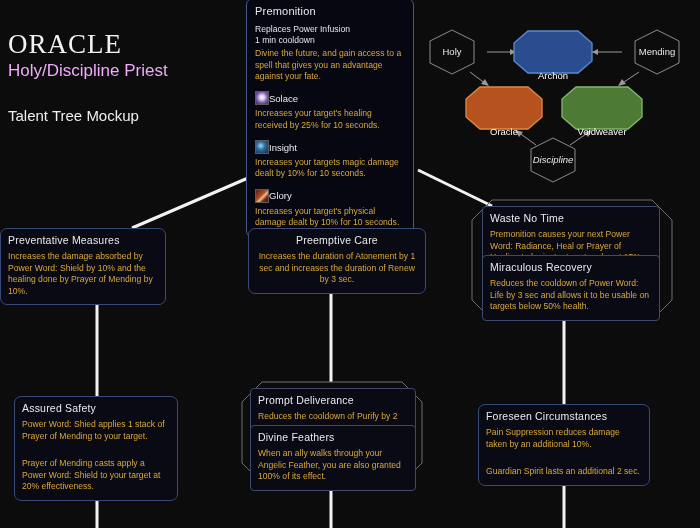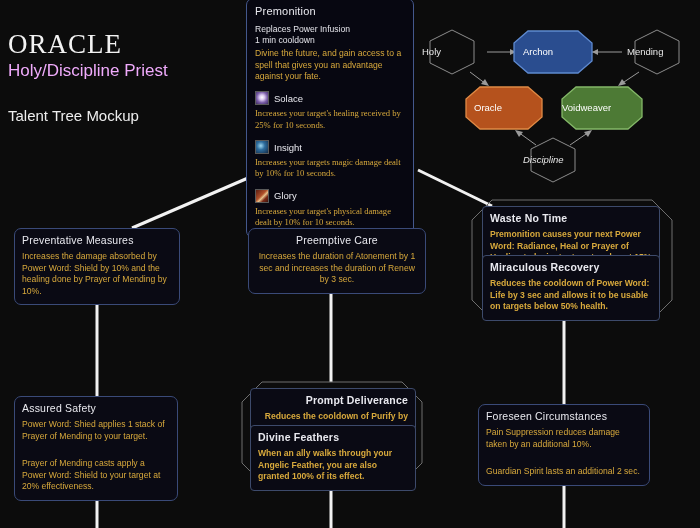--- a/index.html
+++ b/index.html
@@ -49,24 +49,25 @@
     left: 0; top: 0;
     width: 700px; height: 528px;
     pointer-events: none;
   }
 
   
   .hex-label {
     position: absolute;
     font-size: 9.5px;
     color: #e8e8e8;
+    text-align: center;
     pointer-events: none;
     white-space: nowrap;
   }
-  .hex-label.onfill { color: #ffffff; }
+  .hex-label.onfill { color: #ffffff; margin-top: 24px; }
 
   
   .tip {
     position: absolute;
     background: #0a0a14;
     border: 1px solid #3a4a78;
     border-radius: 7px;
     box-sizing: border-box;
     padding: 5px 7px 7px 7px;
   }
@@ -101,21 +102,20 @@
   #premonition-tip .desc {
     color: #d8a93c;
     font-size: 8.6px;
     line-height: 1.32;
     margin-top: 2px;
   }
   .sub-ability { margin-top: 9px; }
   .sub-head {
     display: flex;
     align-items: center;
-    gap: 5px;
   }
   .sub-icon {
     width: 14px; height: 14px;
     border: 1px solid #5a5a5a;
     box-sizing: border-box;
     flex: 0 0 auto;
   }
   .sub-icon.solace {
     background:
       radial-gradient(circle at 50% 45%, #ffffff 0%, #d9c7ee 28%, #7a5ea8 60%, #3b2b5e 100%);
@@ -130,38 +130,36 @@
   }
   .sub-name {
     color: #e9e9ef;
     font-size: 9.5px;
   }
   .sub-desc {
     color: #d8a93c;
     font-size: 8.6px;
     line-height: 1.32;
     margin-top: 3px;
-    font-family: Liberation Serif, serif;
-  }
-
-  
-  #tip-preventative { left: 14px;  top: 228px; width: 166px; }
+  }
+
+  
+  #tip-preventative { left: 0;  top: 228px; width: 166px; }
   #tip-preemptive   { left: 248px; top: 228px; width: 178px; text-align: center; }
   #tip-assured      { left: 14px;  top: 396px; width: 164px; }
   #tip-foreseen     { left: 478px; top: 404px; width: 172px; }
 
   
   .tip.inner {
     border-radius: 4px;
     border-color: #3d4a6b;
-    font-weight: bold;
   }
   #tip-waste      { left: 482px; top: 206px; width: 178px; }
   #tip-miraculous { left: 482px; top: 255px; width: 178px; }
-  #tip-prompt     { left: 250px; top: 388px; width: 166px; text-align: right; }
+  #tip-prompt     { left: 250px; top: 388px; width: 166px; }
   #tip-divine     { left: 250px; top: 425px; width: 166px; }
 </style>
 </head>
 <body>
 
 <div id="stage">
 
   <div id="title-block">
     <div id="title-main">ORACLE</div>
     <div id="title-sub">Holy/Discipline Priest</div>

